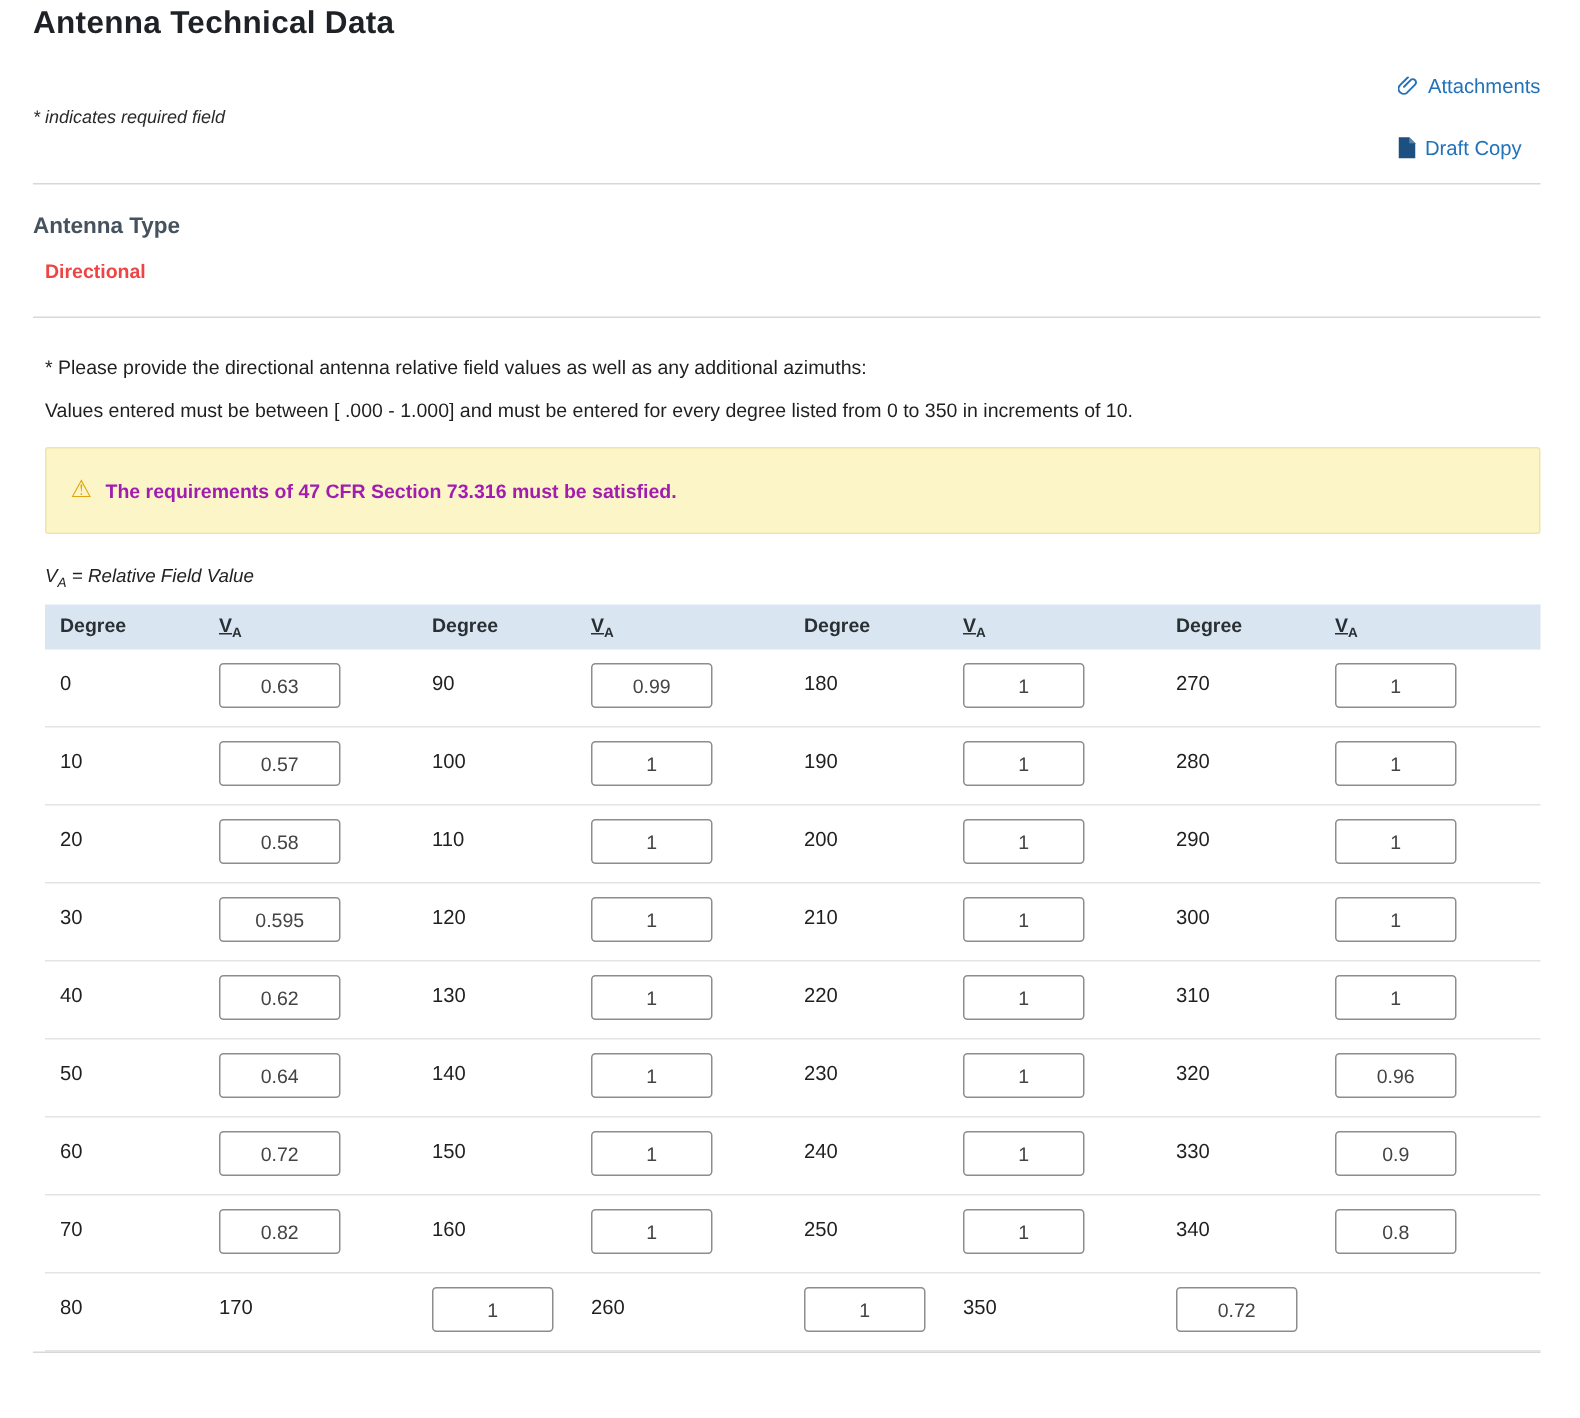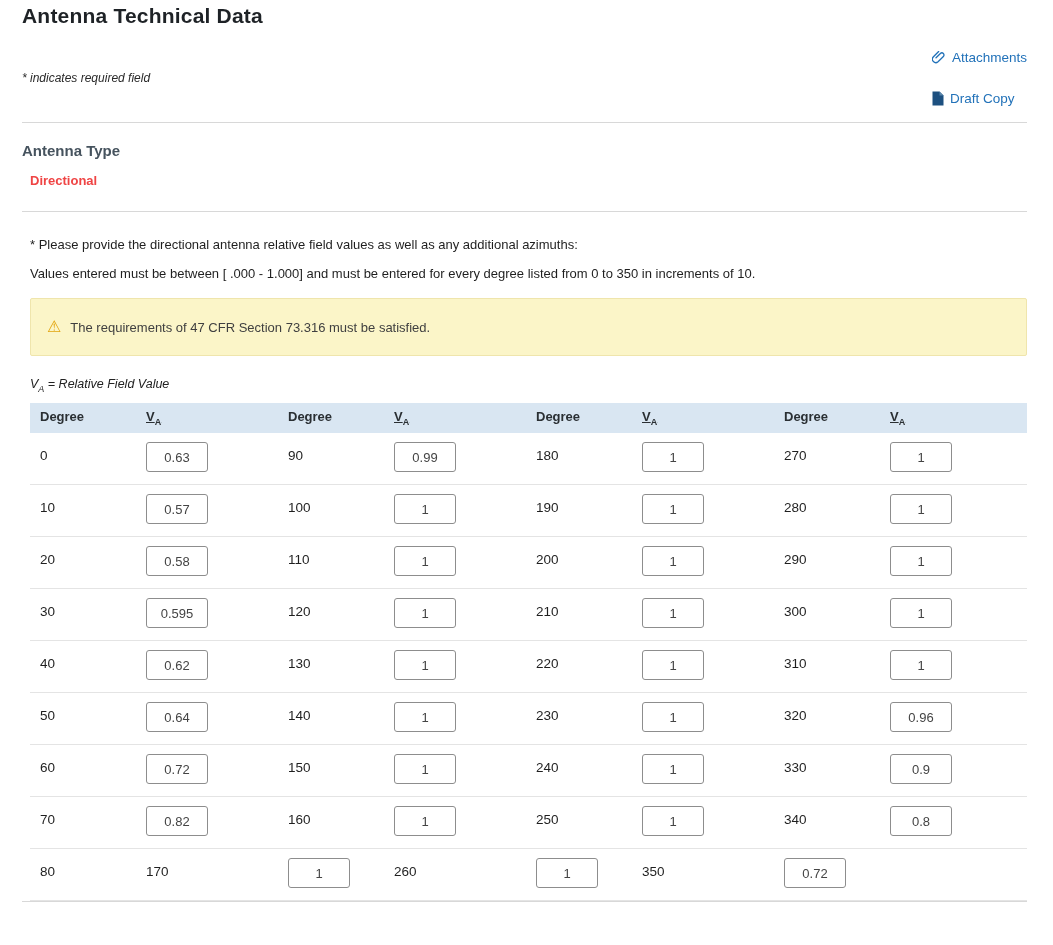--- a/index.html
+++ b/index.html
@@ -92,22 +92,22 @@
     align-items:center;
     gap:9px;
   }
   .warn-icon{
     color:var(--warning-icon);
     font-size:16px;
     line-height:1;
   }
   .warn-text{
     font-size:13px;
-    font-weight:400;
-    color:#404040;
+    font-weight:700;
+    color:#a21caf;
   }
   .legend{
     font-style:italic;
     font-size:12.5px;
     margin:21px 0 9px 8px;
     color:#222;
   }
   .legend sub, .va-underline sub{
     font-size:9px;
   }
@@ -130,21 +130,21 @@
     grid-template-columns:repeat(4, 106px 142px);
     padding:9px 0 12px 10px;
     border-bottom:1px solid var(--row-border);
   }
   .degree-cell{
     font-size:13.5px;
     color:#1f1f1f;
     padding-top:6px;
   }
   .va-input{
-    width:62px;
+    width:81px;
     height:30px;
     border:1px solid #8d8d8d;
     border-radius:3px;
     text-align:center;
     font-size:13px;
     color:#444;
     font-family:"Liberation Sans", sans-serif;
     background:#fff;
   }
   .bottom-divider{

